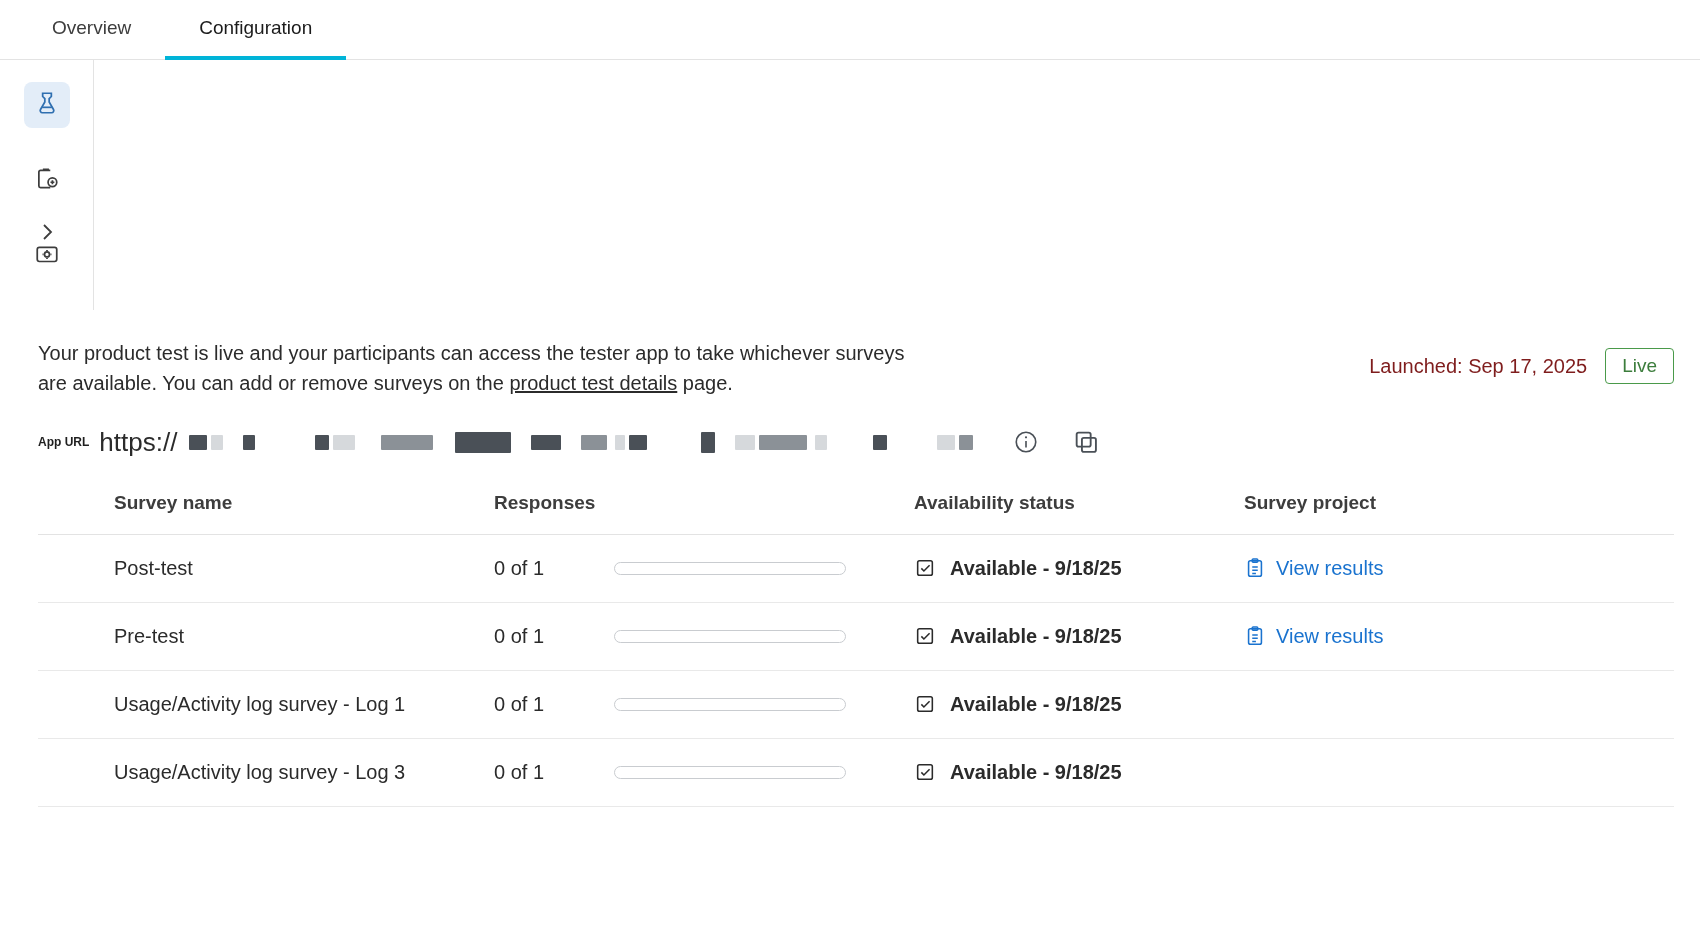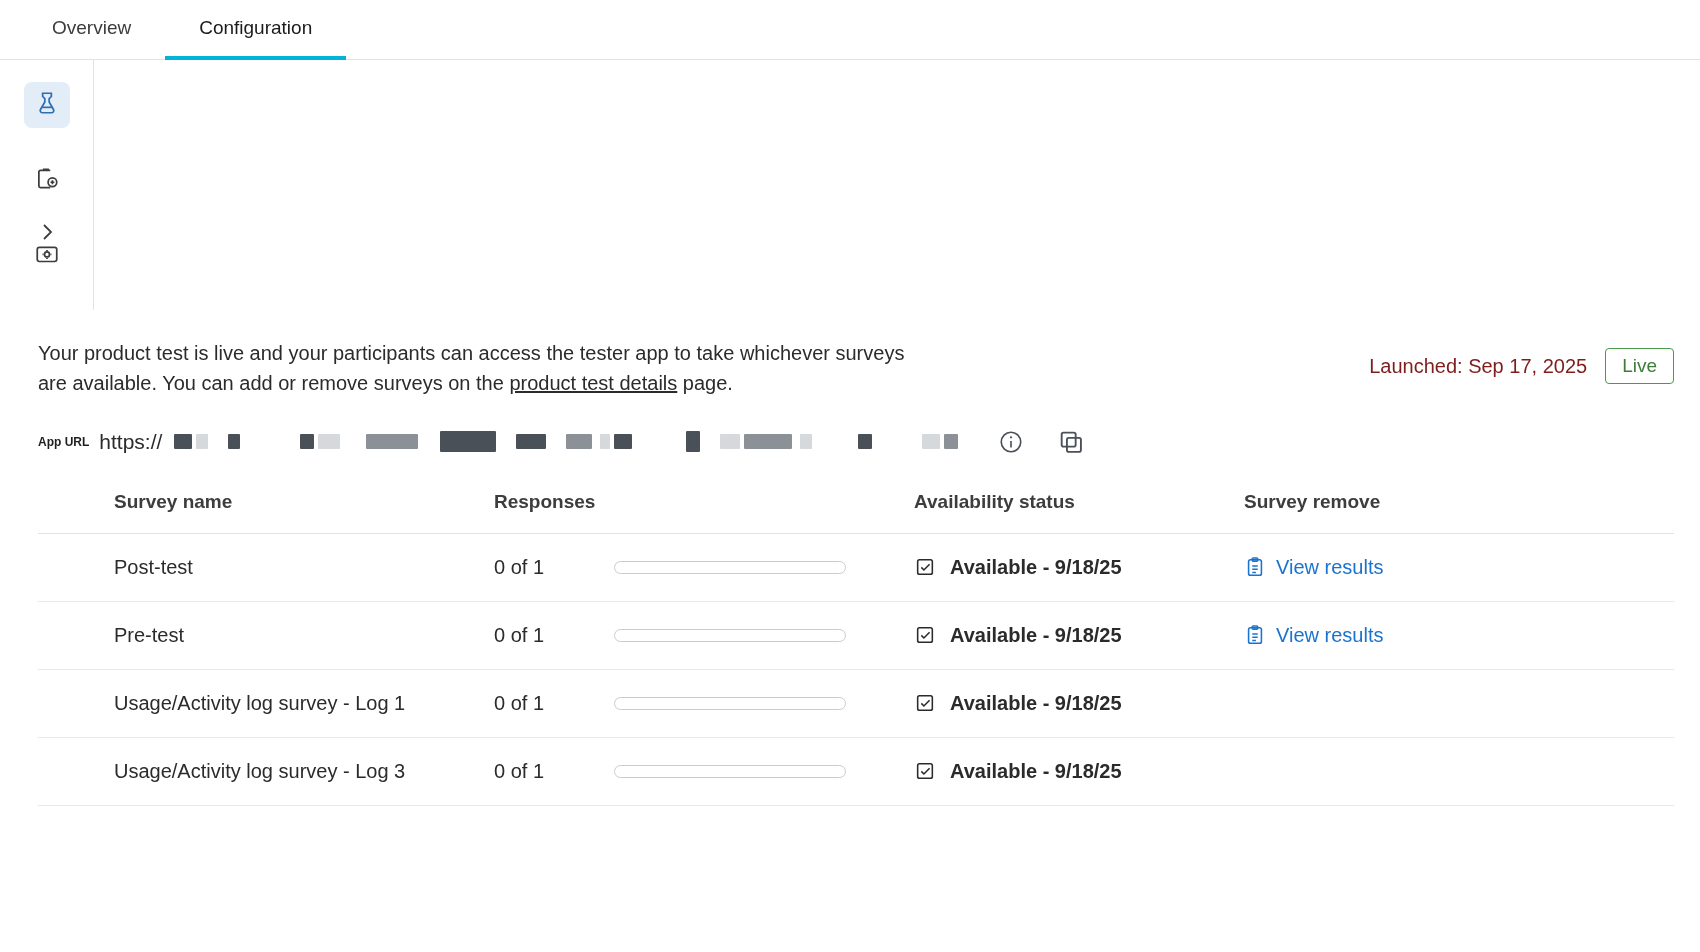--- a/index.html
+++ b/index.html
@@ -133,21 +133,21 @@
     align-items: center;
     margin-top: 28px;
     gap: 10px;
   }
   .url-label {
     font-size: 12px;
     font-weight: bold;
     color: #1f1f1f;
   }
   .url-value {
-    font-size: 21px;
+    font-size: 26px;
     color: #2b2b2b;
   }
   .redacted {
     display: inline-flex;
     align-items: center;
     gap: 4px;
     margin-left: 2px;
   }
   .blk {
     display: inline-block;
@@ -351,21 +351,21 @@
         <col class="col-bar">
           <col class="col-avail">
           <col class="col-proj">
       </colgroup>
       <thead>
         <tr>
           <th></th>
           <th>Survey name</th>
           <th colspan="2">Responses</th>
           <th>Availability status</th>
-          <th>Survey remove</th>
+          <th>Survey project</th>
         </tr>
       </thead>
       <tbody>
 
         <tr>
           <td></td>
           <td>Post-test</td>
           <td>0 of 1</td>
           <td>
               <div class="progress"></div>

